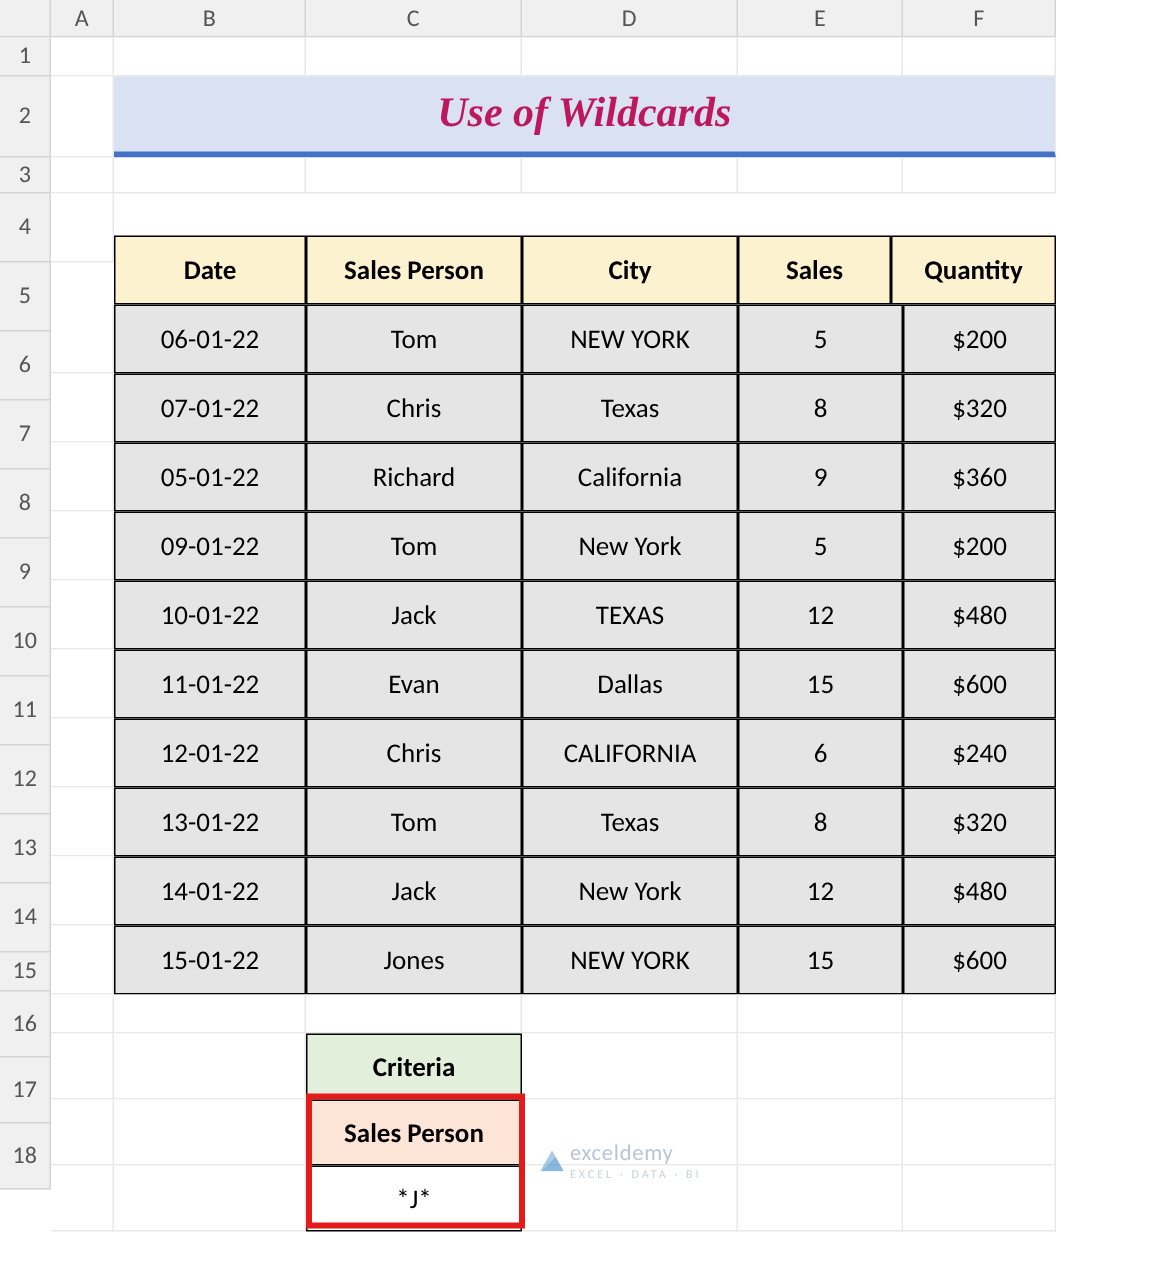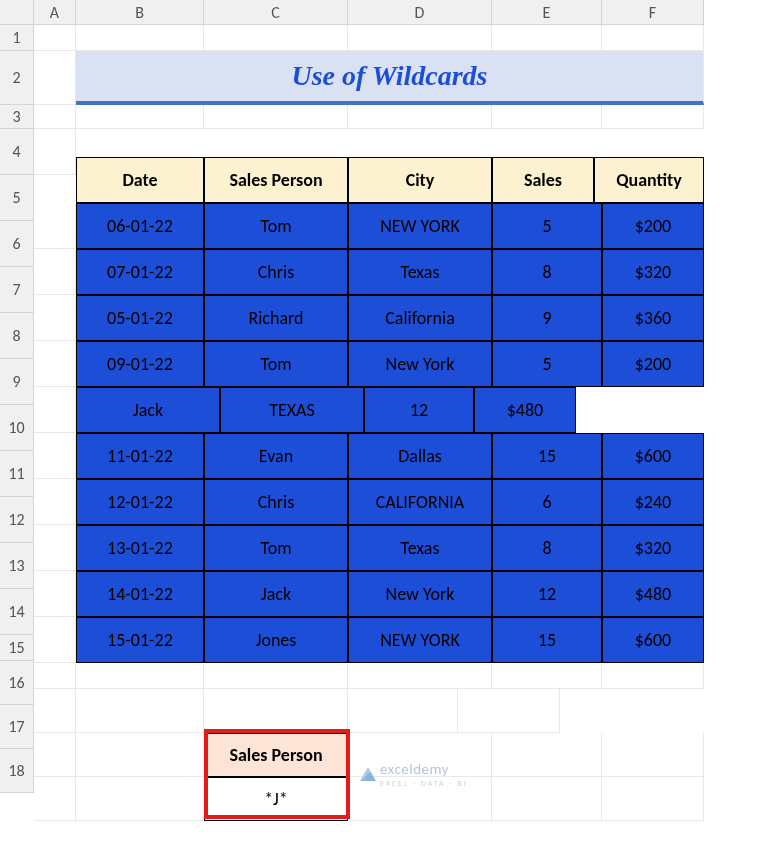--- a/index.html
+++ b/index.html
@@ -67,38 +67,38 @@
   .r2  { height: 54px; }
   .r3  { height: 24px; }
   .rD  { height: 46px; } 
   .r15 { height: 26px; }
   .r16 { height: 44px; }
   .r17 { height: 44px; }
   .r18 { height: 44px; }
   
   .title-cell {
     background: #d9e1f2;
-    color: #1d4ed8;
+    color: #be185d;
     font-family: 'Times New Roman', Georgia, serif;
     font-weight: bold;
     font-style: italic;
     font-size: 28px;
     border-bottom: 4px solid #4472c4 !important;
     display: flex; align-items: center; justify-content: center;
   }
   
   .th {
     background: #fdf2d0;
     font-weight: bold;
     border: 1px solid #000 !important;
     margin-top: 28px;
   }
   .td {
     border: 1px solid #000 !important;
-    background: #1d4ed8;
+    background: #e5e5e5;
   }
   
   .crit-h {
     background: #e2efda;
     font-weight: bold;
     border: 1px solid #000 !important;
   }
   .crit-sub {
     background: #fce4d6;
     font-weight: bold;
@@ -229,20 +229,21 @@
         <div class="grow">
           <div class="cell cA rD"></div>
           <div class="cell td cB rD">09-01-22</div>
           <div class="cell td cC rD">Tom</div>
           <div class="cell td cD rD">New York</div>
           <div class="cell td cE rD">5</div>
           <div class="cell td cF rD">$200</div>
         </div>
         <div class="grow">
           <div class="cell cA rD"></div>
+          <div class="cell td cB rD">10-01-22</div>
           <div class="cell td cC rD">Jack</div>
           <div class="cell td cD rD">TEXAS</div>
           <div class="cell td cE rD">12</div>
           <div class="cell td cF rD">$480</div>
         </div>
         <div class="grow">
           <div class="cell cA rD"></div>
           <div class="cell td cB rD">11-01-22</div>
           <div class="cell td cC rD">Evan</div>
           <div class="cell td cD rD">Dallas</div>
@@ -288,20 +289,21 @@
       <div class="cell cB r15"></div>
       <div class="cell cC r15"></div>
       <div class="cell cD r15"></div>
       <div class="cell cE r15"></div>
       <div class="cell cF r15"></div>
     </div>
 
     <div class="grow">
       <div class="cell cA r16"></div>
       <div class="cell cB r16"></div>
+      <div class="cell crit-h cC r16">Criteria</div>
       <div class="cell cD r16"></div>
       <div class="cell cE r16"></div>
       <div class="cell cF r16"></div>
     </div>
 
     <div class="grow">
       <div class="cell cA r17"></div>
       <div class="cell cB r17"></div>
       <div class="cell crit-sub cC r17">Sales Person</div>
       <div class="cell cD r17"></div>

